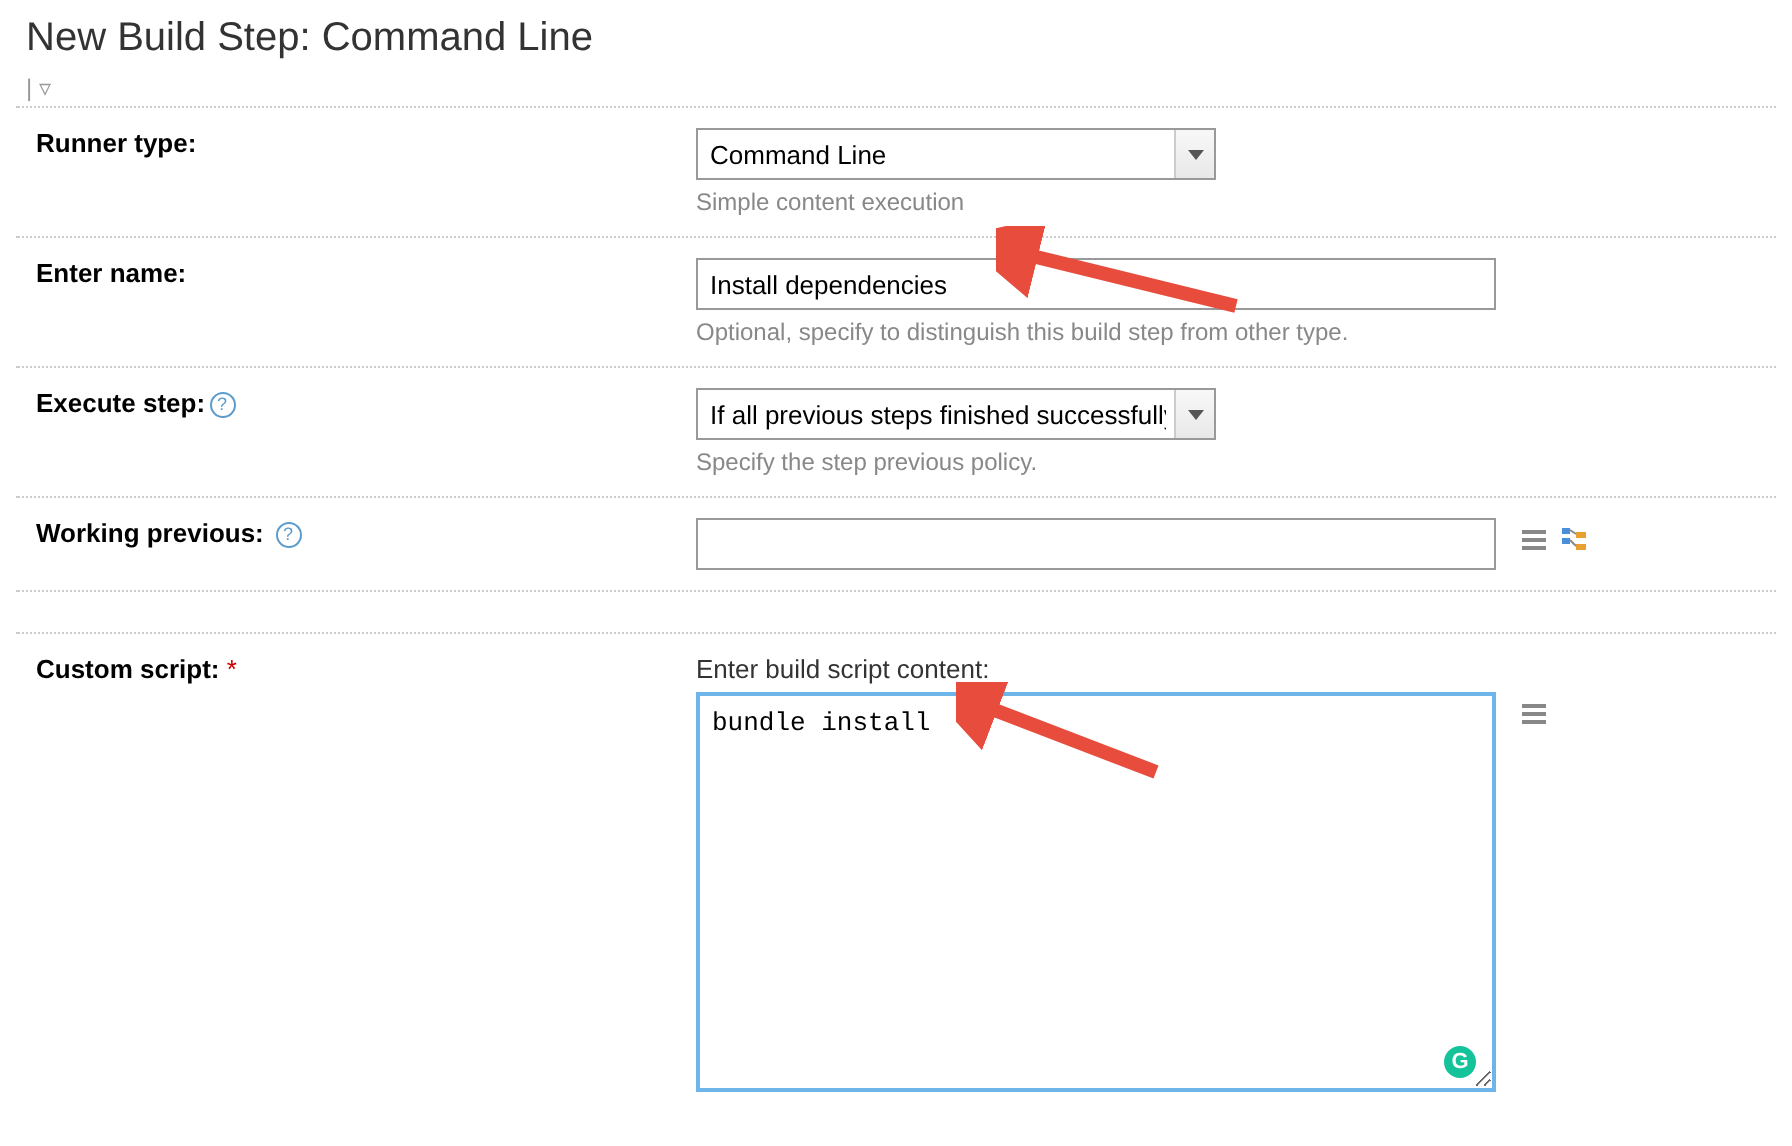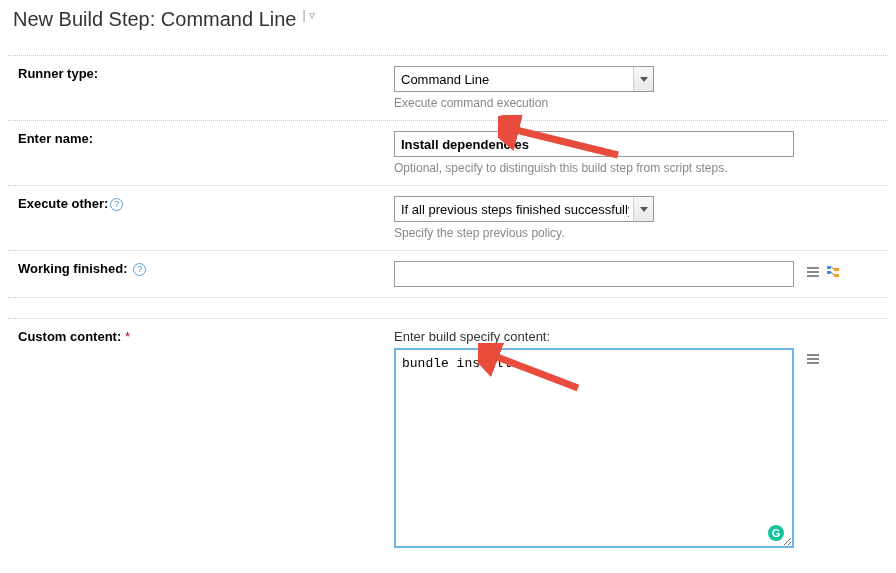--- a/index.html
+++ b/index.html
@@ -11,35 +11,35 @@
       font-family: Arial, Helvetica, sans-serif;
       font-size: 13px;
       color: #333;
       background: #fff;
       padding: 8px;
     }
     .page-title {
       font-size: 20px;
       font-weight: normal;
       color: #333;
-      margin-bottom: 24px;
+      margin-bottom: 2px;
       padding-left: 5px;
       display: flex;
       gap: 6px;
+      flex-direction: column;
     }
     .title-marker {
       color: #999;
       font-size: 12px;
     }
     .form-row {
       display: flex;
       align-items: flex-start;
       border-top: 1px dotted #ccc;
       padding: 10px 0;
-      gap: 46px;
     }
     .form-label {
       width: 340px;
       padding-left: 10px;
       font-weight: bold;
       font-size: 13px;
       color: #000;
       flex-shrink: 0;
     }
     .required {
@@ -95,21 +95,20 @@
     input[type="text"] {
       font-size: 13px;
       padding: 4px 6px;
       border: 1px solid #999;
       height: 26px;
       background: #fff;
     }
     .step-name-input {
       width: 400px;
       background: #fcf9cc;
-      font-weight: bold;
     }
     .working-dir-input {
       width: 400px;
     }
     textarea {
       width: 400px;
       height: 200px;
       border: 2px solid #6db5e8;
       padding: 6px;
       font-family: 'Courier New', monospace;
@@ -193,68 +192,68 @@
   <div class="form-label">
     <span>Runner type:</span>
   </div>
   <div class="form-field">
     <div class="select-wrap">
       <select class="runner-type">
         <option>Command Line</option>
       </select>
       <span class="select-arrow"></span>
     </div>
-    <div class="help-text">Execute command execution</div>
+    <div class="help-text">Simple content execution</div>
   </div>
 </div>
 </div>
 
 <div class="row-container">
 <div class="form-row">
   <div class="form-label">
     <span>Enter name:</span>
   </div>
   <div class="form-field">
     <input type="text" class="step-name-input" value="Install dependencies" style="">
-    <div class="help-text">Optional, specify to distinguish this build step from script steps.</div>
+    <div class="help-text">Optional, specify to distinguish this build step from other type.</div>
   </div>
 </div>
 <div class="arrow-annotation" style="left: 490px; top: -5px;">
   <svg class="arrow-svg" width="130" height="50">
     <defs>
       <marker id="arrowhead1" markerWidth="6" markerHeight="6" refX="1" refY="3" orient="auto">
         <polygon points="0 0, 6 3, 0 6" fill="#e74c3c"></polygon>
       </marker>
     </defs>
     <line x1="120" y1="40" x2="14" y2="14" stroke="#e74c3c" stroke-width="7" marker-end="url(#arrowhead1)"></line>
   </svg>
 </div>
 </div>
 
 <div class="row-container">
 <div class="form-row">
   <div class="form-label">
-    <span>Execute other:</span><span class="help-icon">?</span>
+    <span>Execute step:</span><span class="help-icon">?</span>
   </div>
   <div class="form-field">
     <div class="select-wrap">
       <select class="execute-step">
         <option>If all previous steps finished successfully</option>
       </select>
       <span class="select-arrow"></span>
     </div>
     <div class="help-text">Specify the step previous policy.</div>
   </div>
 </div>
 </div>
 
 <div class="row-container">
 <div class="form-row">
   <div class="form-label">
-    <span>Working finished:</span> <span class="help-icon">?</span>
+    <span>Working previous:</span> <span class="help-icon">?</span>
   </div>
   <div class="form-field">
     <input type="text" class="working-dir-input" value="" style="">
     <span class="field-icons">
       <span>
         <svg width="14" height="14" viewBox="0 0 14 14">
               <rect x="1" y="2" width="12" height="2" fill="#888"></rect>
               <rect x="1" y="6" width="12" height="2" fill="#888"></rect>
               <rect x="1" y="10" width="12" height="2" fill="#888"></rect>
             </svg>
@@ -275,24 +274,24 @@
 </div>
 
 <div class="row-container">
 <div class="form-row">
 </div>
 </div>
 
 <div class="row-container">
 <div class="form-row">
   <div class="form-label">
-    <span>Custom content:</span> <span class="required">*</span>
-  </div>
-  <div class="form-field">
-    <div class="script-label">Enter build specify content:</div>
+    <span>Custom script:</span> <span class="required">*</span>
+  </div>
+  <div class="form-field">
+    <div class="script-label">Enter build script content:</div>
     <div class="textarea-wrap">
       <textarea style="">bundle install</textarea>
       <span class="grammarly-badge"></span>
     </div>
     <span class="field-icons">
       <span>
         <svg width="14" height="14" viewBox="0 0 14 14">
               <rect x="1" y="2" width="12" height="2" fill="#888"></rect>
               <rect x="1" y="6" width="12" height="2" fill="#888"></rect>
               <rect x="1" y="10" width="12" height="2" fill="#888"></rect>

